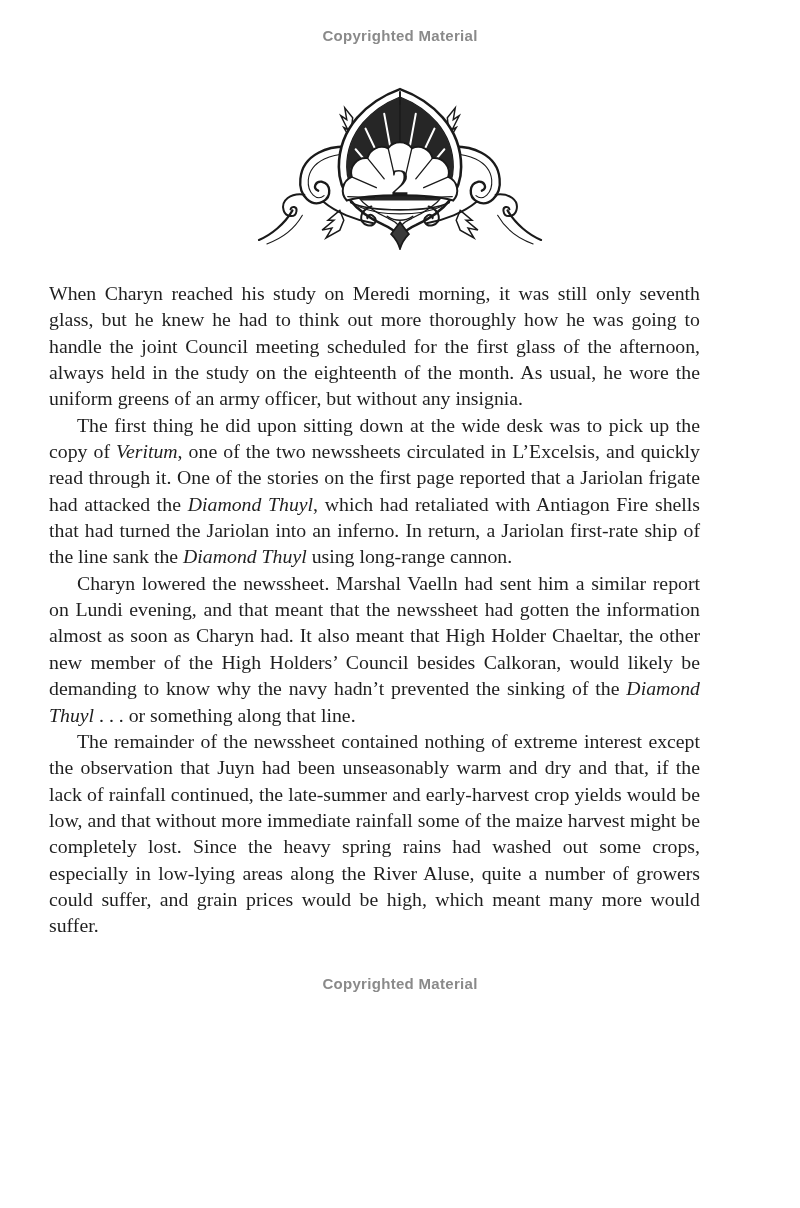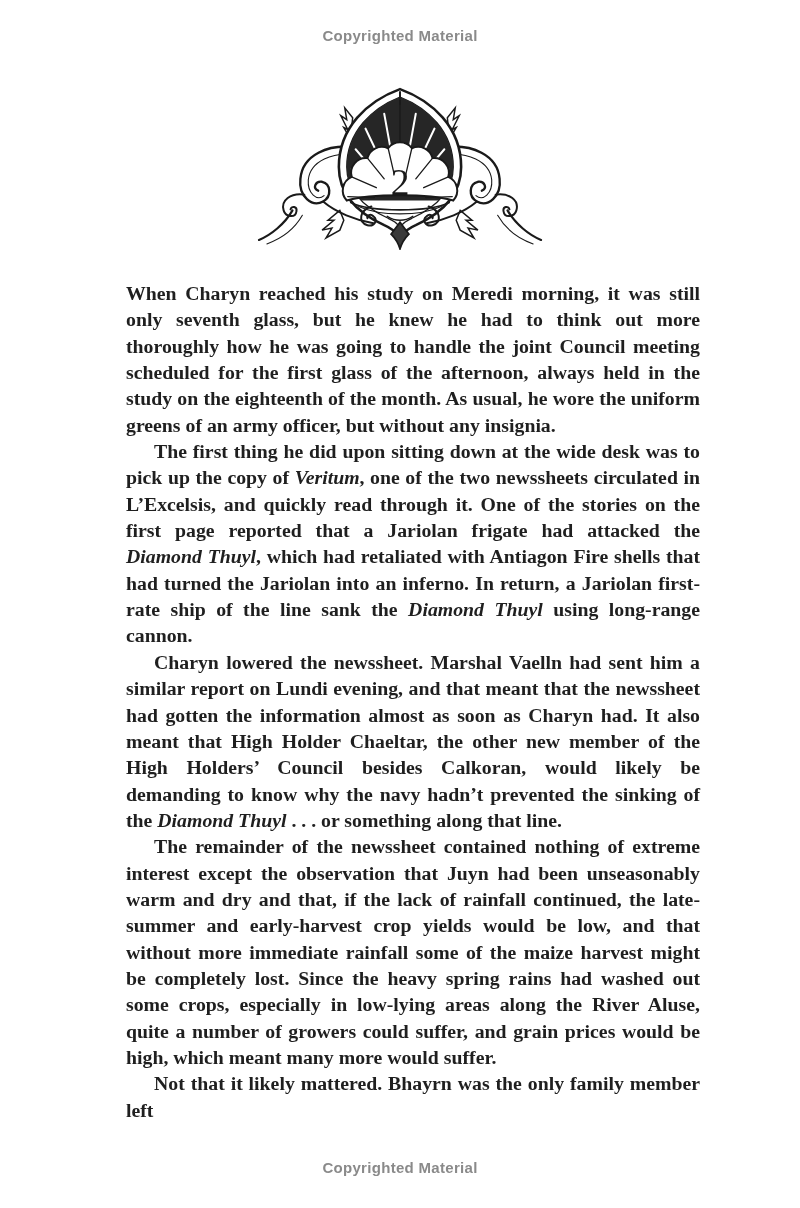--- a/index.html
+++ b/index.html
@@ -26,27 +26,26 @@
     margin-top: 40px;
     height: 166px;
   }
   .ornament-wrap svg { display: inline-block; }
   .chapter-num {
     font-family: "Liberation Serif", serif;
     font-size: 38px;
     fill: #1a1a1a;
   }
   .page-body {
-    margin: 30px 93px 0 119px;
+    margin: 30px 93px 0 42px;
     font-family: "Liberation Serif", serif;
     font-size: 19.8px;
     line-height: 26.35px;
     color: #1f1f1f;
     text-align: justify;
-    font-weight: bold;
   }
   .page-body p { margin: 0; }
   .page-body p.indent { text-indent: 28px; }
   .page-body em { font-style: italic; }
 </style>
 </head>
 <body>
 
 <div class="page">
 
@@ -120,18 +119,17 @@
 
       <text class="chapter-num" x="145" y="112" text-anchor="middle" stroke="none">2</text>
     </svg>
   </div>
 
   <div class="page-body">
       <p><span>When Charyn reached his study on Meredi morning, it was still only seventh glass, but he knew he had to think out more thoroughly how he was going to handle the joint Council meeting scheduled for the first glass of the afternoon, always held in the study on the eighteenth of the month. As usual, he wore the uniform greens of an army officer, but without any insignia.</span></p>
       <p class="indent"><span>The first thing he did upon sitting down at the wide desk was to pick up the copy of </span><em>Veritum</em><span>, one of the two newssheets circulated in L’Excelsis, and quickly read through it. One of the stories on the first page reported that a Jariolan frigate had attacked the </span><em>Diamond Thuyl</em><span>, which had retaliated with Antiagon Fire shells that had turned the Jariolan into an inferno. In return, a Jariolan first-rate ship of the line sank the </span><em>Diamond Thuyl</em><span> using long-range cannon.</span></p>
       <p class="indent"><span>Charyn lowered the newssheet. Marshal Vaelln had sent him a similar report on Lundi evening, and that meant that the newssheet had gotten the information almost as soon as Charyn had. It also meant that High Holder Chaeltar, the other new member of the High Holders’ Council besides Calkoran, would likely be demanding to know why the navy hadn’t prevented the sinking of the </span><em>Diamond Thuyl</em><span> . . . or something along that line.</span></p>
       <p class="indent"><span>The remainder of the newssheet contained nothing of extreme interest except the observation that Juyn had been unseasonably warm and dry and that, if the lack of rainfall continued, the late-summer and early-harvest crop yields would be low, and that without more immediate rainfall some of the maize harvest might be completely lost. Since the heavy spring rains had washed out some crops, especially in low-lying areas along the River Aluse, quite a number of growers could suffer, and grain prices would be high, which meant many more would suffer.</span></p>
-      <p class="indent"><span>Not that it likely mattered. Bhayrn was the only family member left</span></p>
     </div>
 
   <div class="notice notice-bottom">Copyrighted Material</div>
 
 </div>
 
 </body></html>

